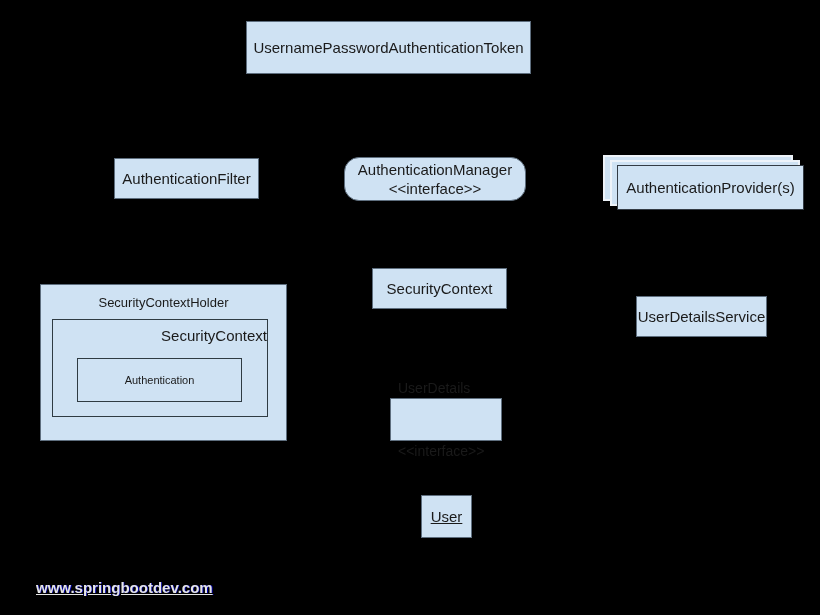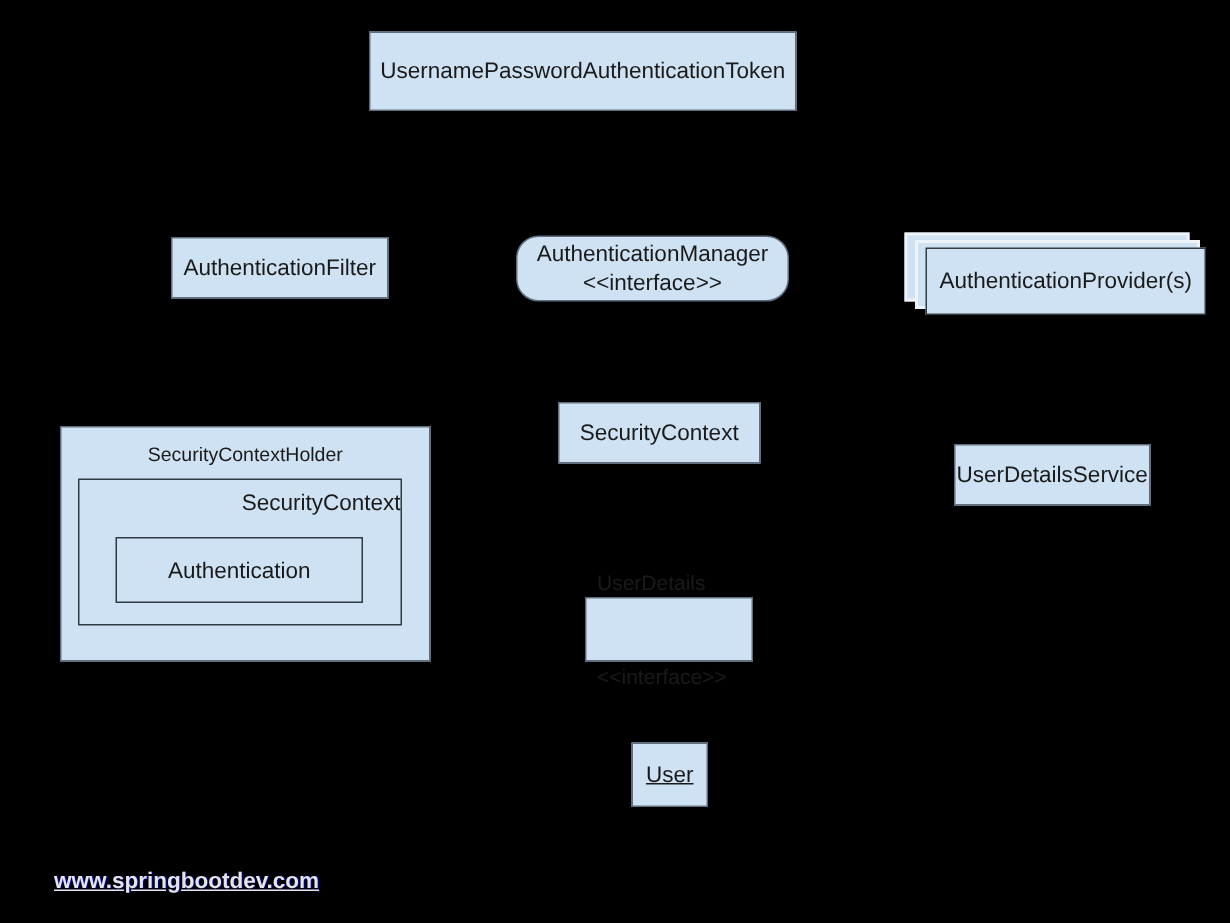--- a/index.html
+++ b/index.html
@@ -51,21 +51,21 @@
   #node-sch             { left: 40px;  top: 284px; width: 247px; height: 157px; display: block; }
   #node-sch .box-title  { display: block; padding-top: 8px; text-align: center; font-size: 13px; }
   #node-sc {
     position: absolute; left: 11px; top: 34px; width: 216px; height: 98px;
     background: #cfe2f3; border: 1.5px solid #2f3b42; box-sizing: border-box;
   }
   #node-sc .box-title   { display: block; padding-top: 6px; text-align: right; font-size: 15px; }
   #node-authentication {
     position: absolute; left: 24px; top: 38px; width: 165px; height: 44px;
     background: #cfe2f3; border: 1.5px solid #2f3b42; box-sizing: border-box;
-    display: flex; align-items: center; justify-content: center; font-size: 15px;
+    display: flex; align-items: center; justify-content: center; font-size: 11px;
   }
 
   #node-uds             { left: 636px; top: 296px; width: 131px; height: 41px; }
   #node-user-details    { left: 390px; top: 398px; width: 112px; height: 43px;
                           align-items: flex-start; justify-content: center;
                           text-align: left; padding-left: 7px; font-size: 14px; line-height: 19px; gap: 44px; }
   #node-user            { left: 421px; top: 495px; width: 51px;  height: 43px; text-decoration: underline; }
 
   #site-link {
     position: absolute;

